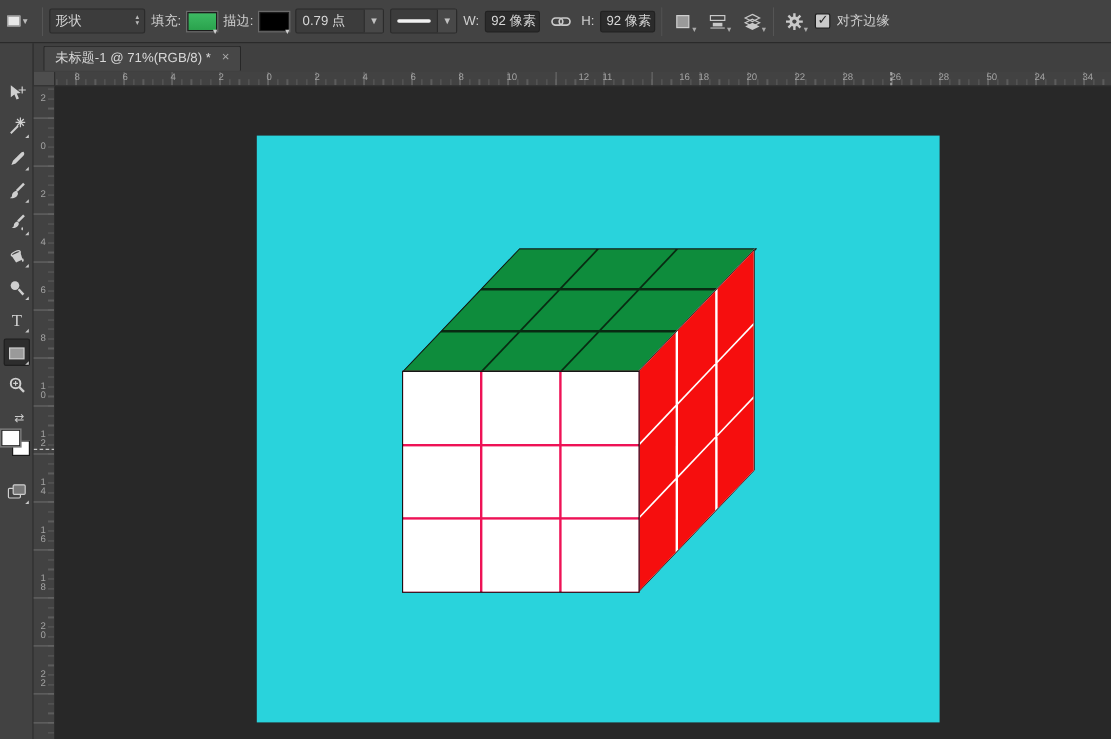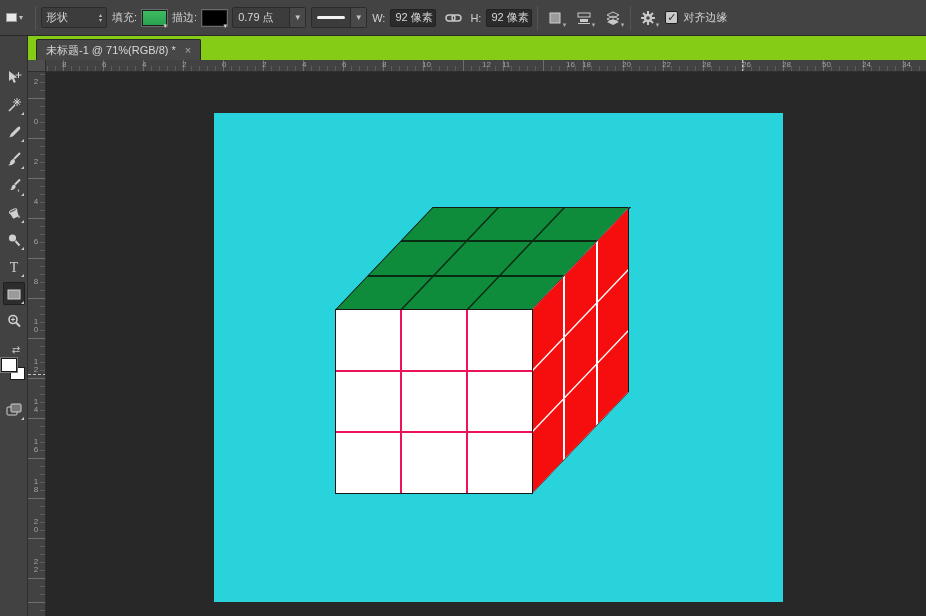--- a/index.html
+++ b/index.html
@@ -14,21 +14,21 @@
 
   
   .optionsbar { height:36px; background:#434343; border-bottom:1px solid #2a2a2a;
                 display:flex; align-items:center; padding:0 4px; flex:0 0 auto; gap:5px; }
   .sep { width:1px; height:24px; background:#333; border-right:1px solid #555; flex:0 0 auto; }
   .tool-preset { width:26px; height:22px; display:flex; align-items:center; gap:2px; padding-left:2px; }
   .tool-preset .mini-rect { width:11px; height:9px; background:#e8e8e8; border:1px solid #999; }
   .caret { font-size:8px; color:#bbb; line-height:8px; }
   .combo { height:21px; background:#3c3c3c; border:1px solid #2b2b2b; border-radius:2px;
            display:flex; align-items:center; color:#d6d6d6; font-size:11px; }
-  .mode-select { width:66px; justify-content:space-between; padding:0 4px;text-align:right; }
+  .mode-select { width:80px; justify-content:space-between; padding:0 4px;text-align:right; }
   .updown { display:flex; flex-direction:column; line-height:5px; font-size:6px; color:#bbb; }
   .opt-label { font-size:11px; color:#d0d0d0; white-space:nowrap; }
   .swatch { width:25px; height:16px; border:1px solid #1d1d1d; outline:1px solid #6a6a6a; position:relative; }
   .swatch .corner { position:absolute; right:-1px; bottom:-5px; font-size:7px; color:#cfcfcf; }
   .num-combo { width:74px; }
   .num-combo .val { flex:1; padding-left:5px; }
   .combo .dd { width:16px; height:100%; border-left:1px solid #2b2b2b; background:#484848;
                display:flex; align-items:center; justify-content:center; color:#c2c2c2; font-size:8px; }
   .style-combo { width:56px; }
   .style-combo .linepreview { flex:1; height:100%; display:flex; align-items:center; padding:0 5px; }
@@ -55,21 +55,21 @@
   .swatch-stack { position:absolute; left:1px; width:26px; height:26px; }
   .swatch-stack .bgsw { position:absolute; left:9px; top:9px; width:15px; height:13px;
           background:#fff; border:1px solid #1a1a1a; }
   .swatch-stack .fgsw { position:absolute; left:0px; top:0px; width:16px; height:14px;
           background:#fff; border:1px solid #1a1a1a; box-shadow:0 0 0 1px #777; }
   .switchcolors { position:absolute; left:8px; width:16px; height:14px; color:#c9c9c9; font-size:10px;
           display:flex; align-items:center; justify-content:center; }
 
   
   .doccol { flex:1; display:flex; flex-direction:column; min-width:0; }
-  .tabbar { height:24px; background:#84cc16; display:flex; align-items:flex-end; padding-left:8px; flex:0 0 auto; }
+  .tabbar { height:24px; background:#404040; display:flex; align-items:center; padding-left:8px; flex:0 0 auto; }
   .tab { height:21px; background:#474747; border:1px solid #272727; border-bottom:none;
          display:flex; align-items:center; padding:0 9px; gap:9px; border-radius:2px 2px 0 0; }
   .tab .title { font-size:11px; color:#d8d8d8; white-space:nowrap; }
   .tab .close { font-size:11px; color:#aaa; line-height:11px; }
 
   .rulerrow { height:12px; display:flex; flex:0 0 auto; }
   .rulercorner { width:18px; height:12px; background:#4e4e4e; border-right:1px solid #2e2e2e;
                  border-bottom:1px solid #2e2e2e; flex:0 0 auto; }
   .hruler { flex:1; position:relative; background-color:#424242; border-bottom:1px solid #2e2e2e;
       background-image:

